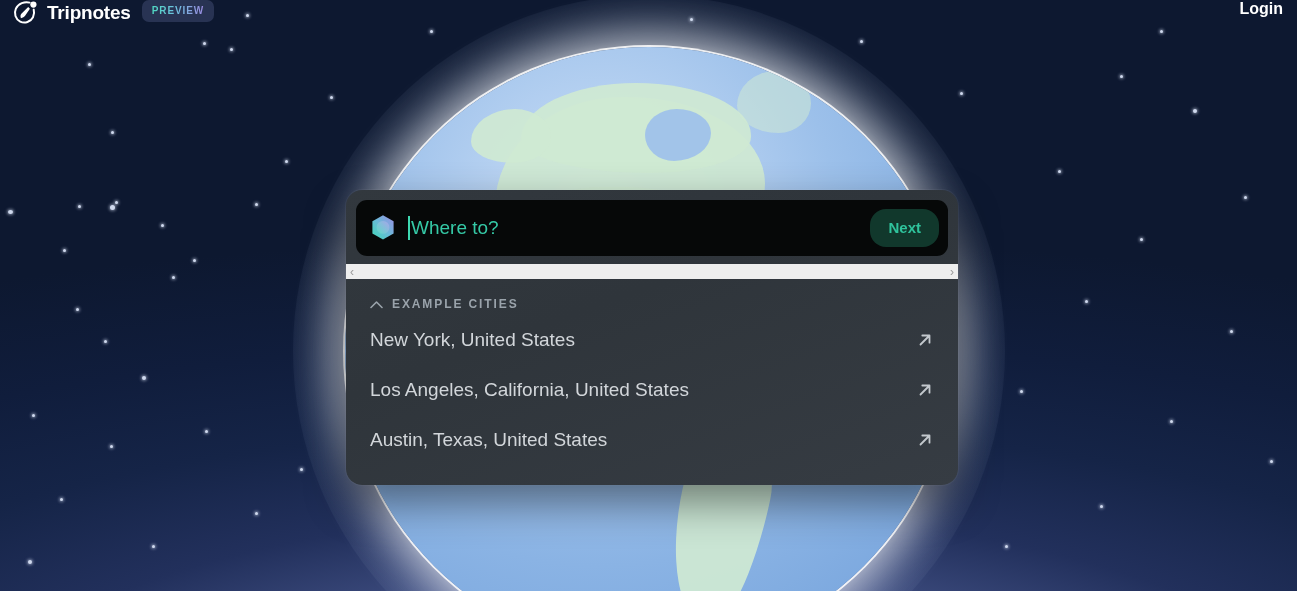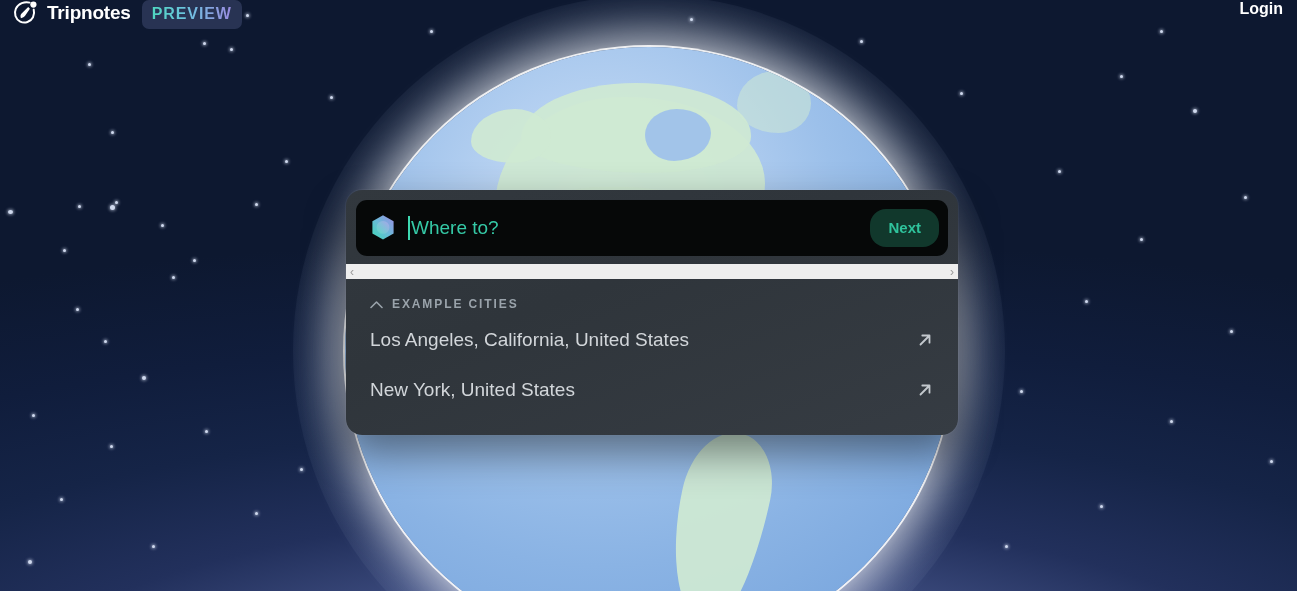--- a/index.html
+++ b/index.html
@@ -92,21 +92,21 @@
     color: #ffffff;
     font-size: 19px;
     font-weight: bold;
     letter-spacing: -.2px;
   }
   .preview-badge {
     margin-left: 11px;
     padding: 5px 10px 6px;
     border-radius: 7px;
     background: rgba(120,130,185,.26);
-    font-size: 16px;
+    font-size: 10px;
     font-weight: bold;
     letter-spacing: .9px;
     background-clip: padding-box;
   }
   .preview-badge span {
     background: linear-gradient(90deg, #4fd6c0 0%, #6ec2e0 45%, #9b8ae0 100%);
     -webkit-background-clip: text;
     background-clip: text;
     color: transparent;
     -webkit-text-fill-color: transparent;
@@ -356,27 +356,33 @@
   </div>
 
   <div class="section-head">
     <svg class="caret-up" width="13" height="9" viewBox="0 0 13 9">
       <path d="M1 7.5 6.5 2 12 7.5" fill="none" stroke="#9aa3ab" stroke-width="1.6" stroke-linecap="round" stroke-linejoin="round"></path>
     </svg>
     <span class="section-title">EXAMPLE CITIES</span>
   </div>
 
   <div class="city-row">
+    <span class="city-name">New York, United States</span>
+    <svg class="city-arrow" width="18" height="18" viewBox="0 0 18 18">
+      <path d="M4.5 13.5 13.5 4.5M6.3 4.5h7.2v7.2" fill="none" stroke="#c3c8cd" stroke-width="1.8" stroke-linecap="round" stroke-linejoin="round"></path>
+    </svg>
+  </div>
+
+  <div class="city-row">
     <span class="city-name">Los Angeles, California, United States</span>
     <svg class="city-arrow" width="18" height="18" viewBox="0 0 18 18">
       <path d="M4.5 13.5 13.5 4.5M6.3 4.5h7.2v7.2" fill="none" stroke="#c3c8cd" stroke-width="1.8" stroke-linecap="round" stroke-linejoin="round"></path>
     </svg>
   </div>
 
   <div class="city-row">
-    <span class="city-name">New York, United States</span>
+    <span class="city-name">Austin, Texas, United States</span>
     <svg class="city-arrow" width="18" height="18" viewBox="0 0 18 18">
       <path d="M4.5 13.5 13.5 4.5M6.3 4.5h7.2v7.2" fill="none" stroke="#c3c8cd" stroke-width="1.8" stroke-linecap="round" stroke-linejoin="round"></path>
     </svg>
   </div>
 
-
 </div>
 
 </body></html>

